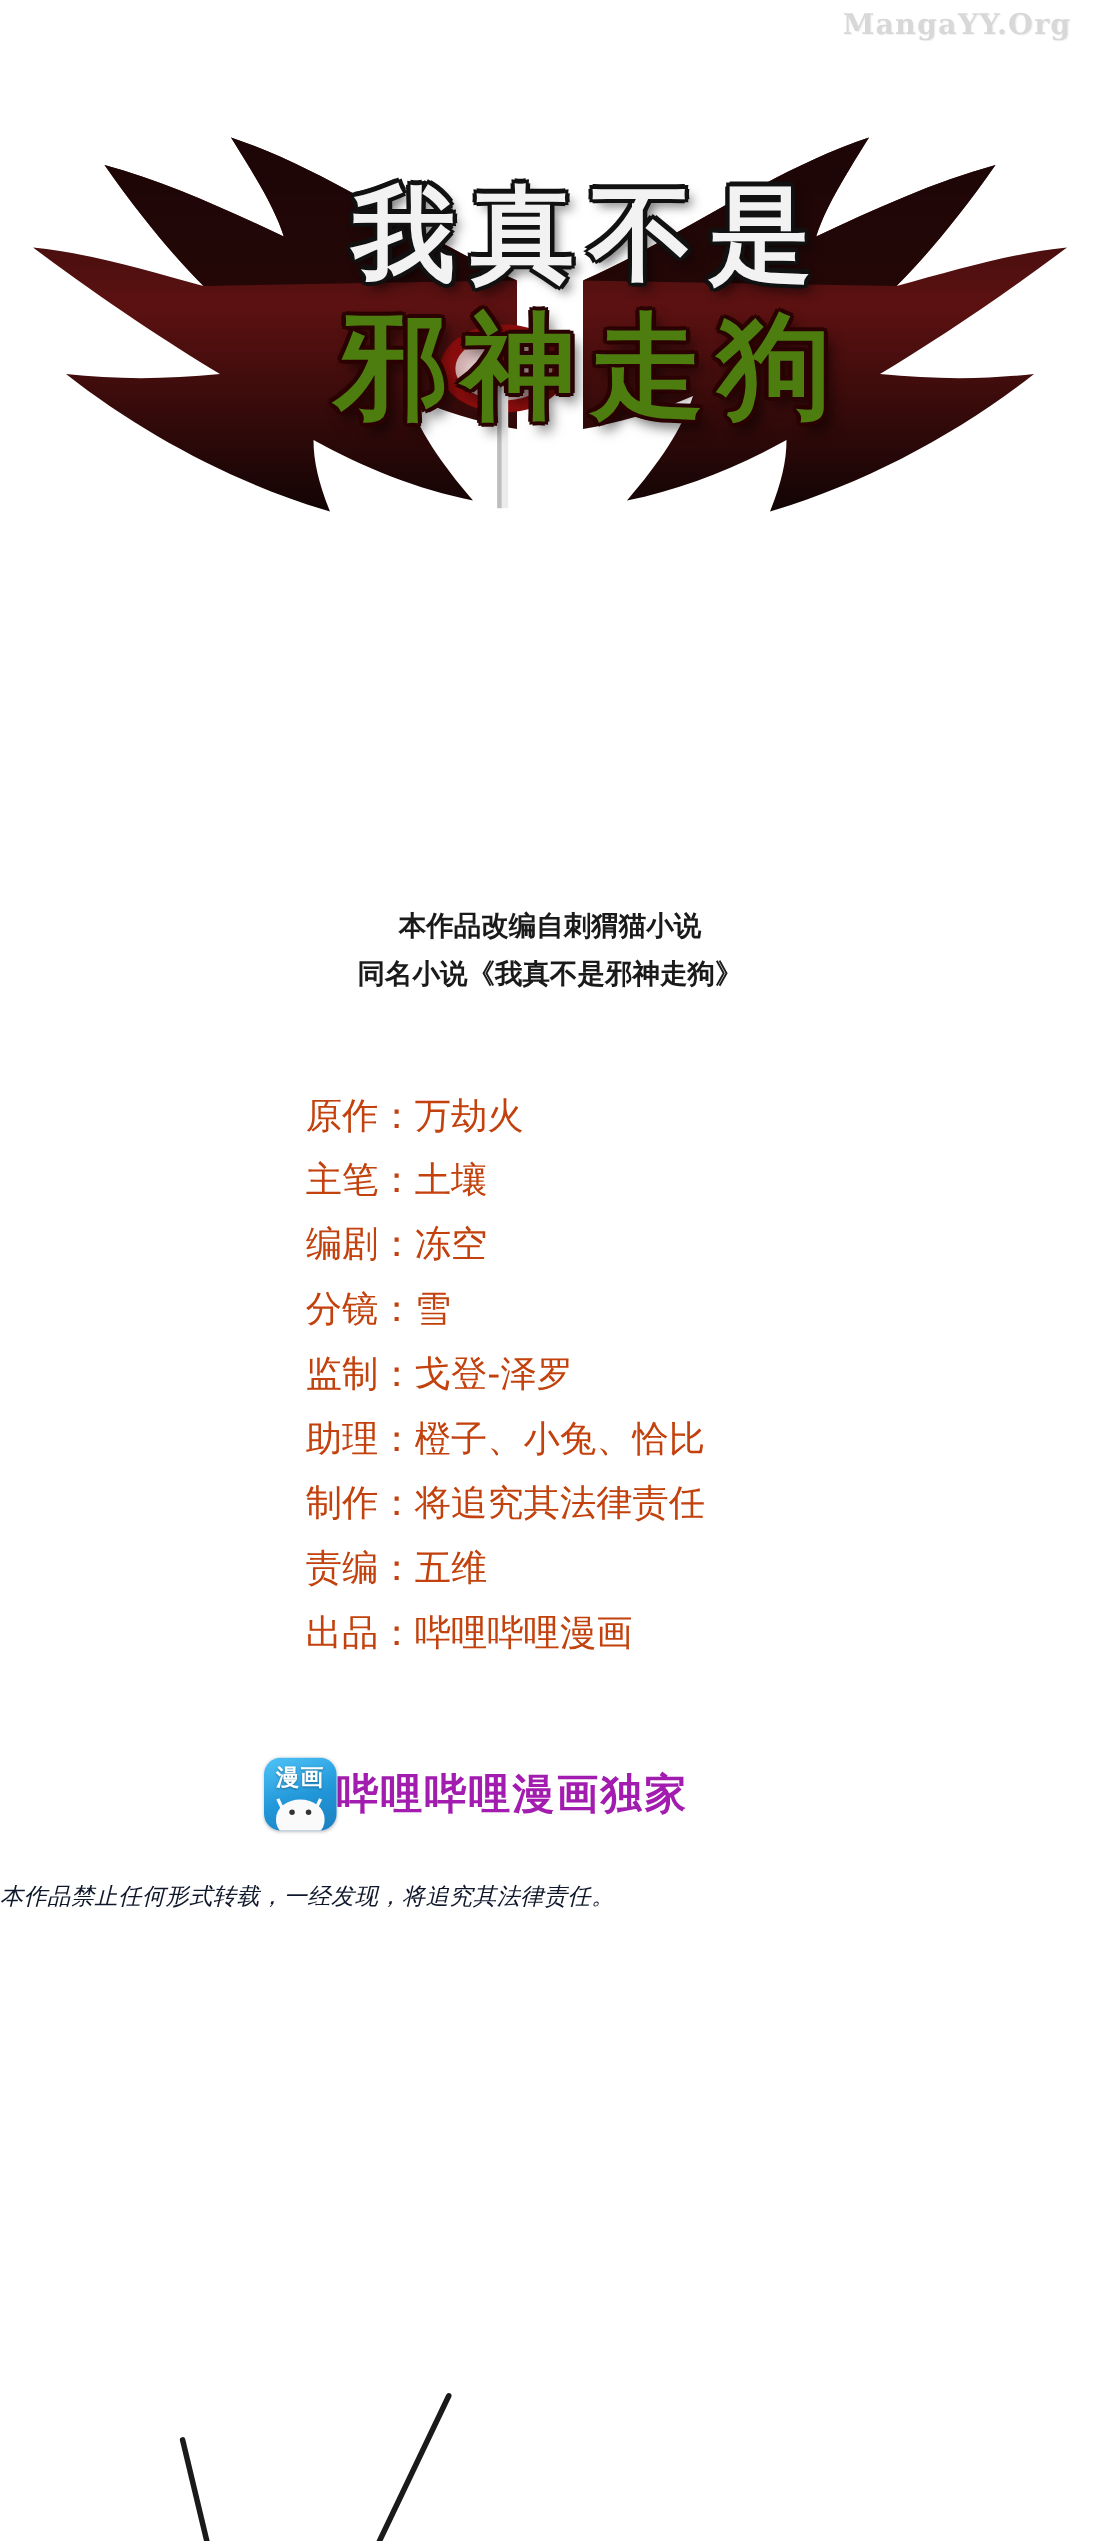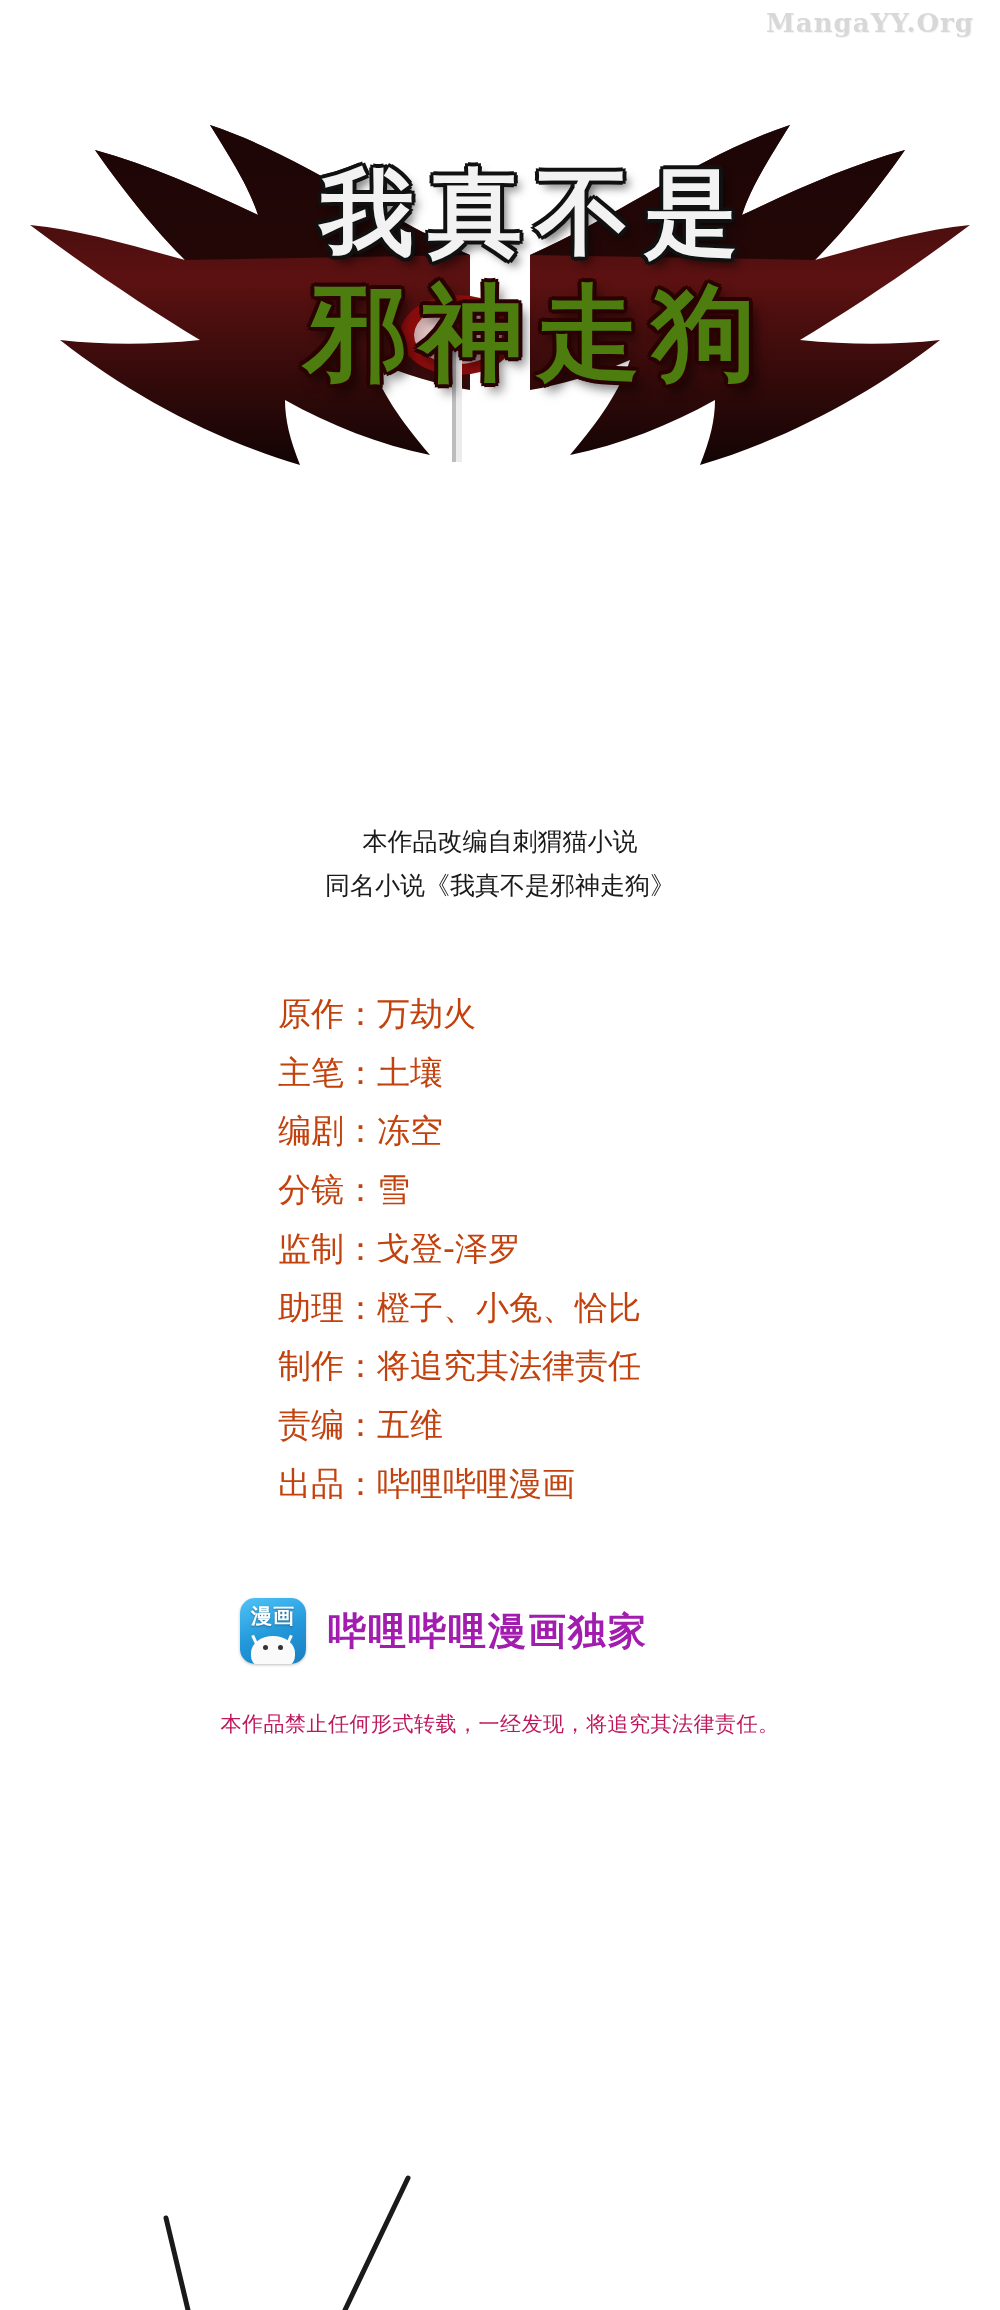--- a/index.html
+++ b/index.html
@@ -77,20 +77,21 @@
   
   .source-block {
     position: absolute;
     top: 820px;
     left: 0;
     width: 1000px;
     text-align: center;
     color: #1a1a1a;
     font-size: 25px;
     line-height: 1.75;
+    font-weight: bold;
   }
 
   .credits {
     position: absolute;
     top: 985px;
     left: 278px;
     color: #c2410c;
     font-size: 33px;
     line-height: 1.78;
   }
@@ -99,21 +100,20 @@
     white-space: nowrap;
   }
 
   
   .exclusive {
     position: absolute;
     top: 1598px;
     left: 240px;
     display: flex;
     align-items: center;
-    gap: 22px;
   }
   .bili-badge {
     width: 66px;
     height: 66px;
     border-radius: 15px;
     background: linear-gradient(160deg, #4fc3f7 0%, #2196d8 55%, #1b7fc0 100%);
     position: relative;
     overflow: hidden;
     box-shadow: 0 1px 3px rgba(0,0,0,0.25);
   }
@@ -167,24 +167,24 @@
     color: #a21caf;
     letter-spacing: 2px;
     white-space: nowrap;
   }
 
   .legal {
     position: absolute;
     top: 1710px;
     left: 0;
     width: 1000px;
-    text-align: center;
     font-size: 21px;
-    color: #be185d;
+    color: #0f172a;
     letter-spacing: 0.5px;
+    font-style: italic;
   }
 
   
   .bottom-art {
     position: absolute;
     left: 0;
     top: 2140px;
     width: 1000px;
     height: 170px;
   }

